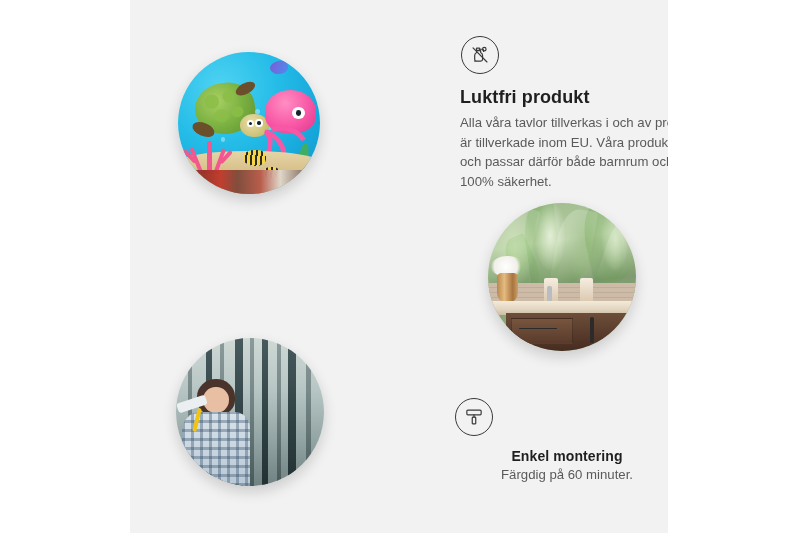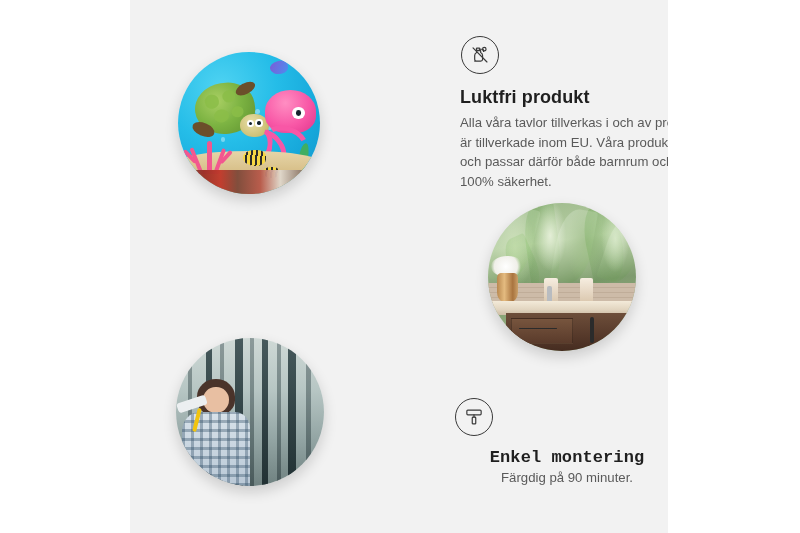--- a/index.html
+++ b/index.html
@@ -225,21 +225,21 @@
 
   
   #feature-water { left: 196px; top: 228px; width: 280px; text-align: center; }
   #feature-water .icon-circle { width: 36px; height: 36px; margin: 0 0 0 auto; margin-right: 33px; }
   #feature-water .f-title { font-size: 17.5px; margin-top: 12px; text-align: right; padding-right: 4px; }
   #feature-water .f-body  { font-size: 13.2px; margin-top: 4px; text-align: center; }
 
   
   #feature-mount { left: 312px; top: 398px; width: 250px; text-align: center; }
   #feature-mount .icon-circle { width: 36px; height: 36px; margin: 0 auto 0 13px; }
-  #feature-mount .f-title { font-size: 17px; margin-top: 12px; text-align: center; font-family: Liberation Mono, monospace; }
+  #feature-mount .f-title { font-size: 14px; margin-top: 12px; text-align: center; }
   #feature-mount .f-body  { font-size: 13.2px; margin-top: 3px; text-align: center; }
 </style>
 </head>
 <body>
 
 <div id="stage">
   <div id="canvas">
 
     <div class="disc" id="disc-sea">
       <div class="scene">
@@ -355,17 +355,17 @@
 
     <div class="feature" id="feature-mount">
       <div class="icon-circle">
         <svg width="22" height="22" viewBox="0 0 24 24" fill="none" stroke="#3a3a3a" stroke-width="1.3" stroke-linecap="round" stroke-linejoin="round">
           <rect x="4.2" y="4.4" width="15.6" height="5.2" rx="1.1"></rect>
           <path d="M12 9.6v2.6"></path>
           <rect x="10.1" y="12.2" width="3.8" height="7.4" rx="0.9"></rect>
         </svg>
       </div>
       <div class="f-title">Enkel montering</div>
-      <div class="f-body">Färgdig på 90 minuter.</div>
+      <div class="f-body">Färgdig på 60 minuter.</div>
     </div>
 
   </div>
 </div>
 
 </body></html>

